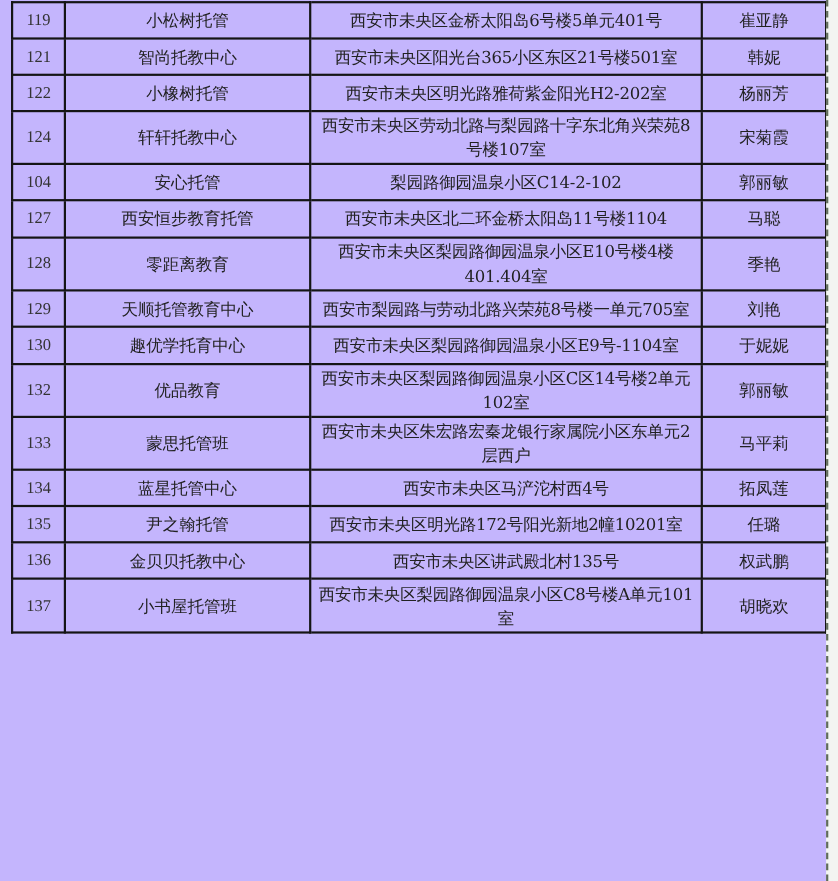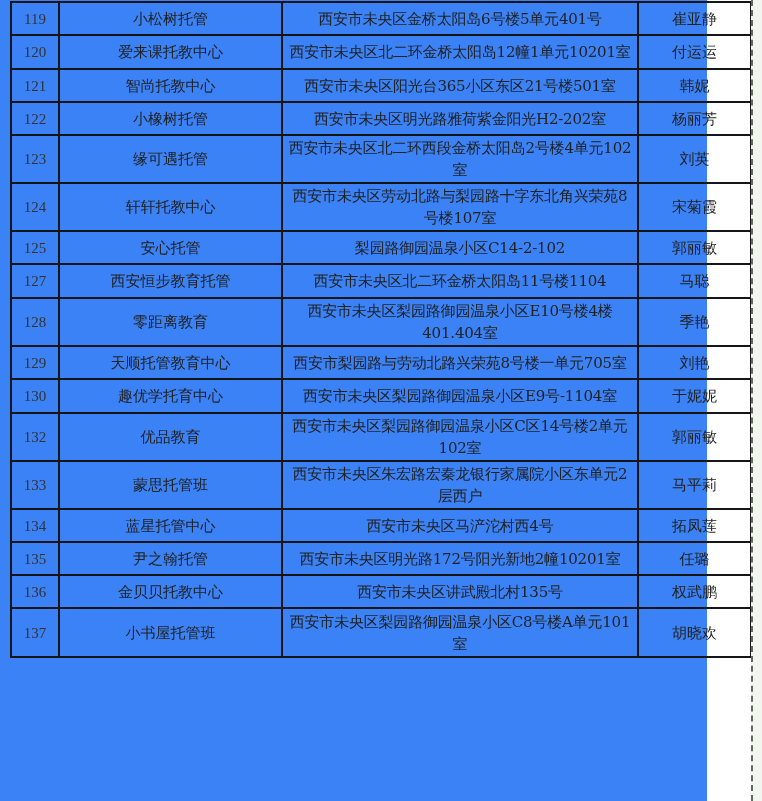--- a/index.html
+++ b/index.html
@@ -11,22 +11,22 @@
     width: 762px;
     height: 801px;
     overflow: hidden;
     position: relative;
     font-family: "DejaVu Serif", "Liberation Serif", serif;
     color: #222;
   }
   .page {
     position: absolute;
     left: 0; top: 0;
-    width: 707px; height: 801px;
-    background: #3b82f6;
+    width: 762px; height: 801px;
+    background: #c4b5fd;
   }
   .right-margin {
     position: absolute;
     left: 751px; top: 0;
     width: 11px; height: 801px;
     background: #f3f5f1;
     border-left: 2px dashed #5f6b5a;
     box-sizing: border-box;
   }
   table.roster {
@@ -68,57 +68,45 @@
     </colgroup>
     <tbody id="roster-body">
 
   <tr style="height: 33px;">
     <td class="c-no">119</td>
     <td class="c-name">小松树托管</td>
     <td class="c-addr">西安市未央区金桥太阳岛6号楼5单元401号</td>
     <td class="c-person">崔亚静</td>
   </tr>
 
-  <tr style="height: 34px;">
-    <td class="c-no">120</td>
-    <td class="c-name">爱来课托教中心</td>
-    <td class="c-addr">西安市未央区北二环金桥太阳岛12幢1单元10201室</td>
-    <td class="c-person">付运运</td>
-  </tr>
 
   <tr style="height: 33px;">
     <td class="c-no">121</td>
     <td class="c-name">智尚托教中心</td>
     <td class="c-addr">西安市未央区阳光台365小区东区21号楼501室</td>
     <td class="c-person">韩妮</td>
   </tr>
 
   <tr style="height: 33px;">
     <td class="c-no">122</td>
     <td class="c-name">小橡树托管</td>
     <td class="c-addr">西安市未央区明光路雅荷紫金阳光H2-202室</td>
     <td class="c-person">杨丽芳</td>
   </tr>
 
-  <tr style="height: 48px;">
-    <td class="c-no">123</td>
-    <td class="c-name">缘可遇托管</td>
-    <td class="c-addr">西安市未央区北二环西段金桥太阳岛2号楼4单元102室</td>
-    <td class="c-person">刘英</td>
-  </tr>
 
   <tr style="height: 48px;">
     <td class="c-no">124</td>
     <td class="c-name">轩轩托教中心</td>
     <td class="c-addr">西安市未央区劳动北路与梨园路十字东北角兴荣苑8号楼107室</td>
     <td class="c-person">宋菊霞</td>
   </tr>
 
   <tr style="height: 33px;">
-    <td class="c-no">125</td>
+    <td class="c-no">104</td>
     <td class="c-name">安心托管</td>
     <td class="c-addr">梨园路御园温泉小区C14-2-102</td>
     <td class="c-person">郭丽敏</td>
   </tr>
 
 
   <tr style="height: 34px;">
     <td class="c-no">127</td>
     <td class="c-name">西安恒步教育托管</td>
     <td class="c-addr">西安市未央区北二环金桥太阳岛11号楼1104</td>

